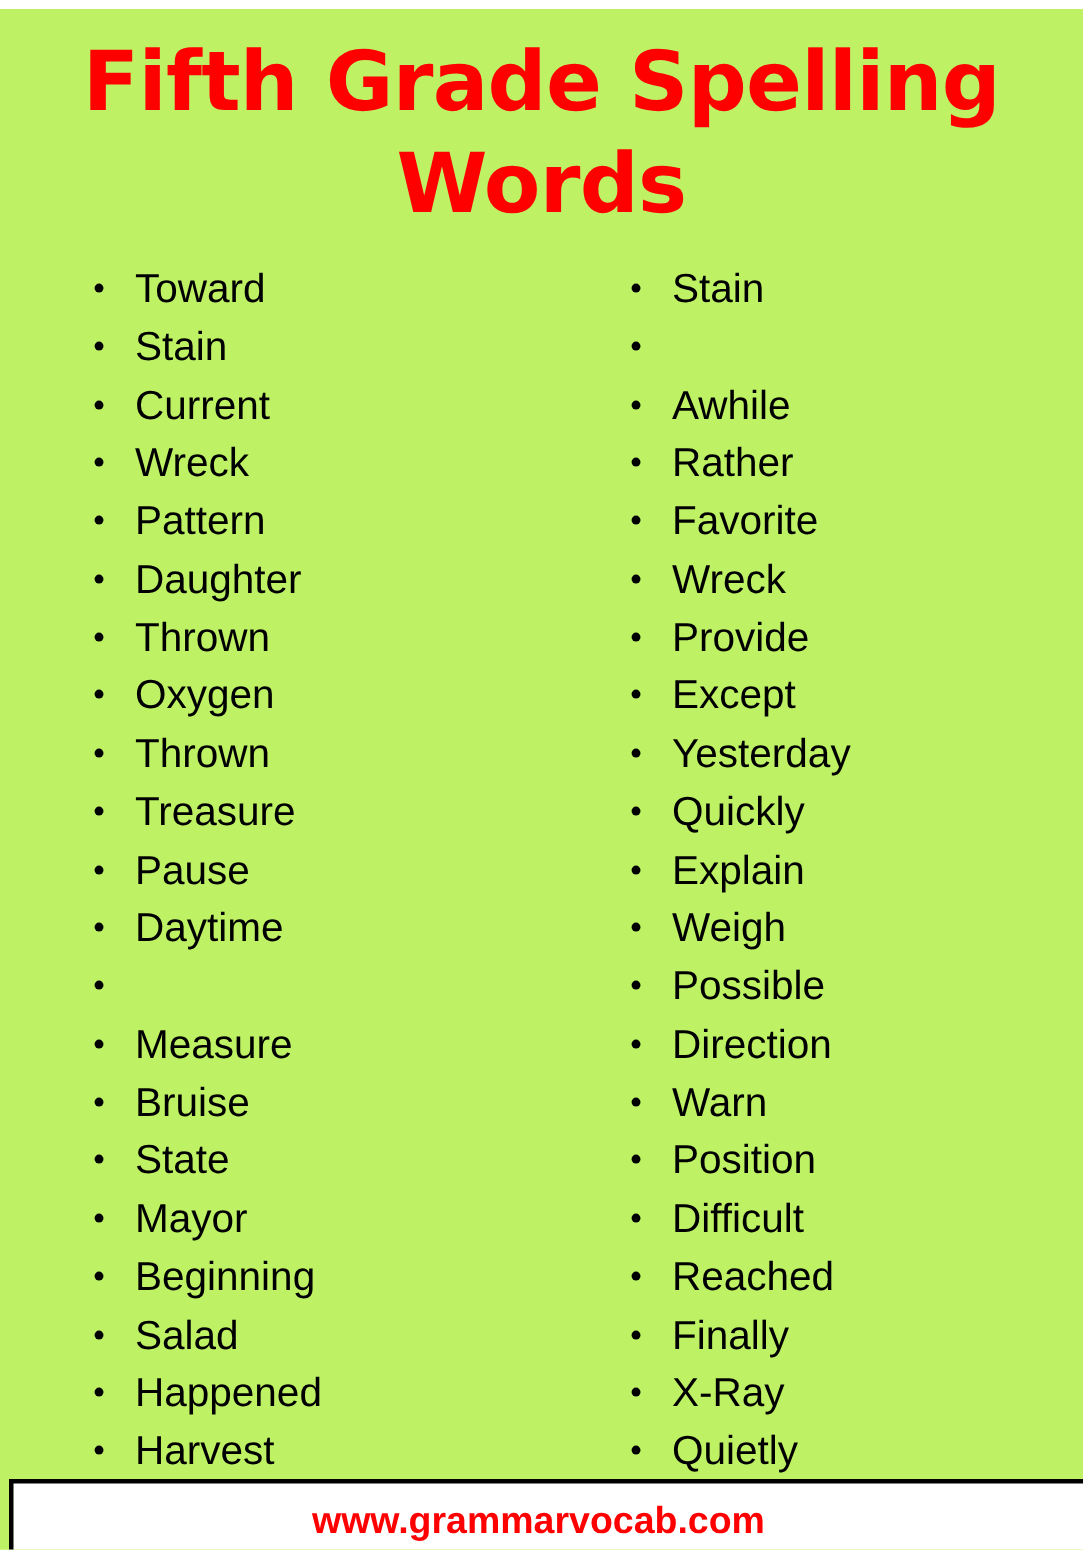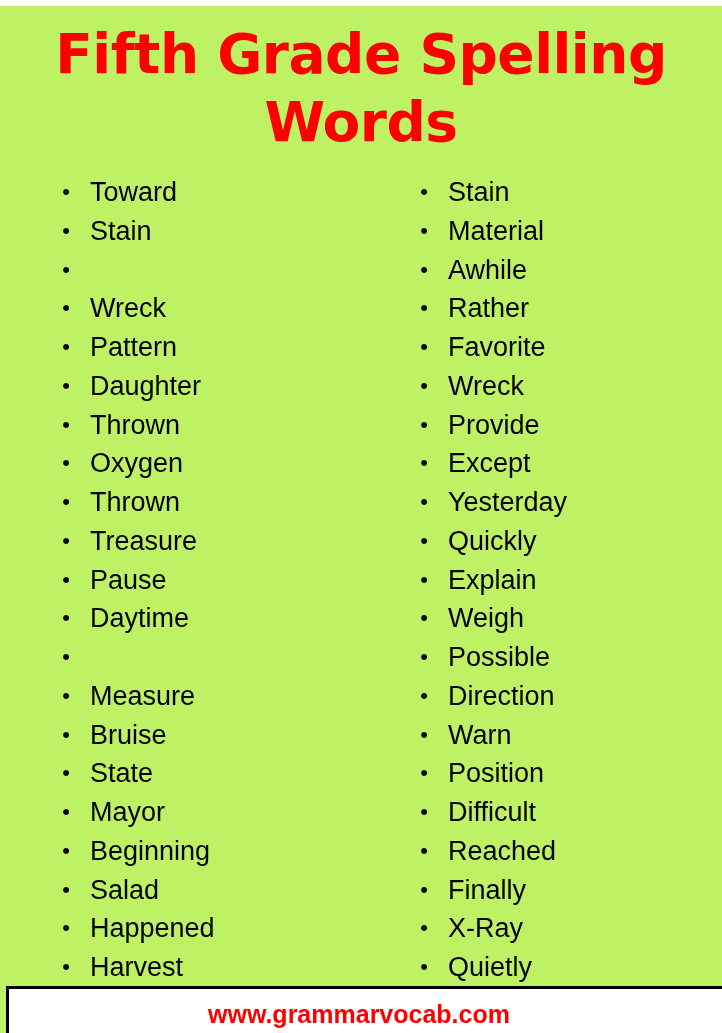--- a/index.html
+++ b/index.html
@@ -127,21 +127,21 @@
     <div>Fifth Grade Spelling</div>
     <div>Words</div>
   </div>
 
   <div class="columns">
 
     <div class="word-col left">
       <ul class="word-list">
           <li class="word-item"><span class="bullet">•</span><span class="word-text">Toward</span></li>
           <li class="word-item"><span class="bullet">•</span><span class="word-text">Stain</span></li>
-          <li class="word-item"><span class="bullet">•</span></li>
+          <li class="word-item"><span class="bullet">•</span><span class="word-text">Current</span></li>
           <li class="word-item"><span class="bullet">•</span><span class="word-text">Wreck</span></li>
           <li class="word-item"><span class="bullet">•</span><span class="word-text">Pattern</span></li>
           <li class="word-item"><span class="bullet">•</span><span class="word-text">Daughter</span></li>
           <li class="word-item"><span class="bullet">•</span><span class="word-text">Thrown</span></li>
           <li class="word-item"><span class="bullet">•</span><span class="word-text">Oxygen</span></li>
           <li class="word-item"><span class="bullet">•</span><span class="word-text">Thrown</span></li>
           <li class="word-item"><span class="bullet">•</span><span class="word-text">Treasure</span></li>
           <li class="word-item"><span class="bullet">•</span><span class="word-text">Pause</span></li>
           <li class="word-item"><span class="bullet">•</span><span class="word-text">Daytime</span></li>
           <li class="word-item"><span class="bullet">•</span></li>
@@ -152,21 +152,21 @@
           <li class="word-item"><span class="bullet">•</span><span class="word-text">Beginning</span></li>
           <li class="word-item"><span class="bullet">•</span><span class="word-text">Salad</span></li>
           <li class="word-item"><span class="bullet">•</span><span class="word-text">Happened</span></li>
           <li class="word-item"><span class="bullet">•</span><span class="word-text">Harvest</span></li>
         </ul>
     </div>
 
     <div class="word-col right">
       <ul class="word-list">
           <li class="word-item"><span class="bullet">•</span><span class="word-text">Stain</span></li>
-          <li class="word-item"><span class="bullet">•</span><span class="word-text">Material</span></li>
+          <li class="word-item"><span class="bullet">•</span></li>
           <li class="word-item"><span class="bullet">•</span><span class="word-text">Awhile</span></li>
           <li class="word-item"><span class="bullet">•</span><span class="word-text">Rather</span></li>
           <li class="word-item"><span class="bullet">•</span><span class="word-text">Favorite</span></li>
           <li class="word-item"><span class="bullet">•</span><span class="word-text">Wreck</span></li>
           <li class="word-item"><span class="bullet">•</span><span class="word-text">Provide</span></li>
           <li class="word-item"><span class="bullet">•</span><span class="word-text">Except</span></li>
           <li class="word-item"><span class="bullet">•</span><span class="word-text">Yesterday</span></li>
           <li class="word-item"><span class="bullet">•</span><span class="word-text">Quickly</span></li>
           <li class="word-item"><span class="bullet">•</span><span class="word-text">Explain</span></li>
           <li class="word-item"><span class="bullet">•</span><span class="word-text">Weigh</span></li>

